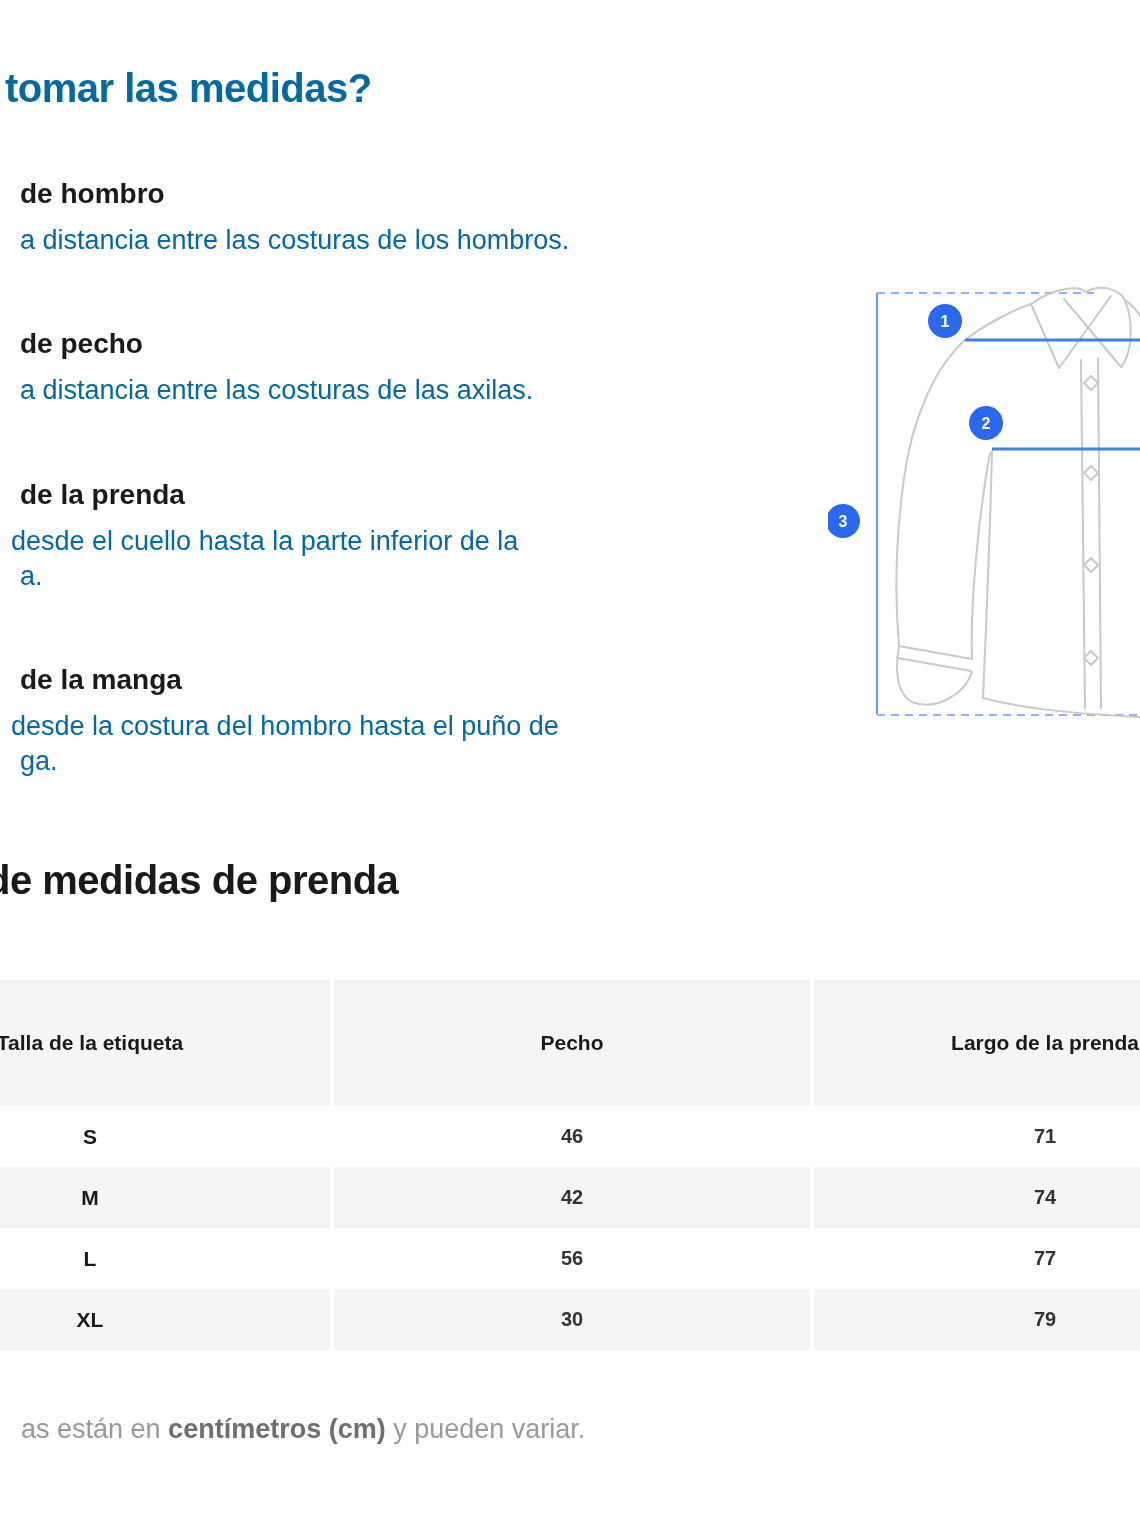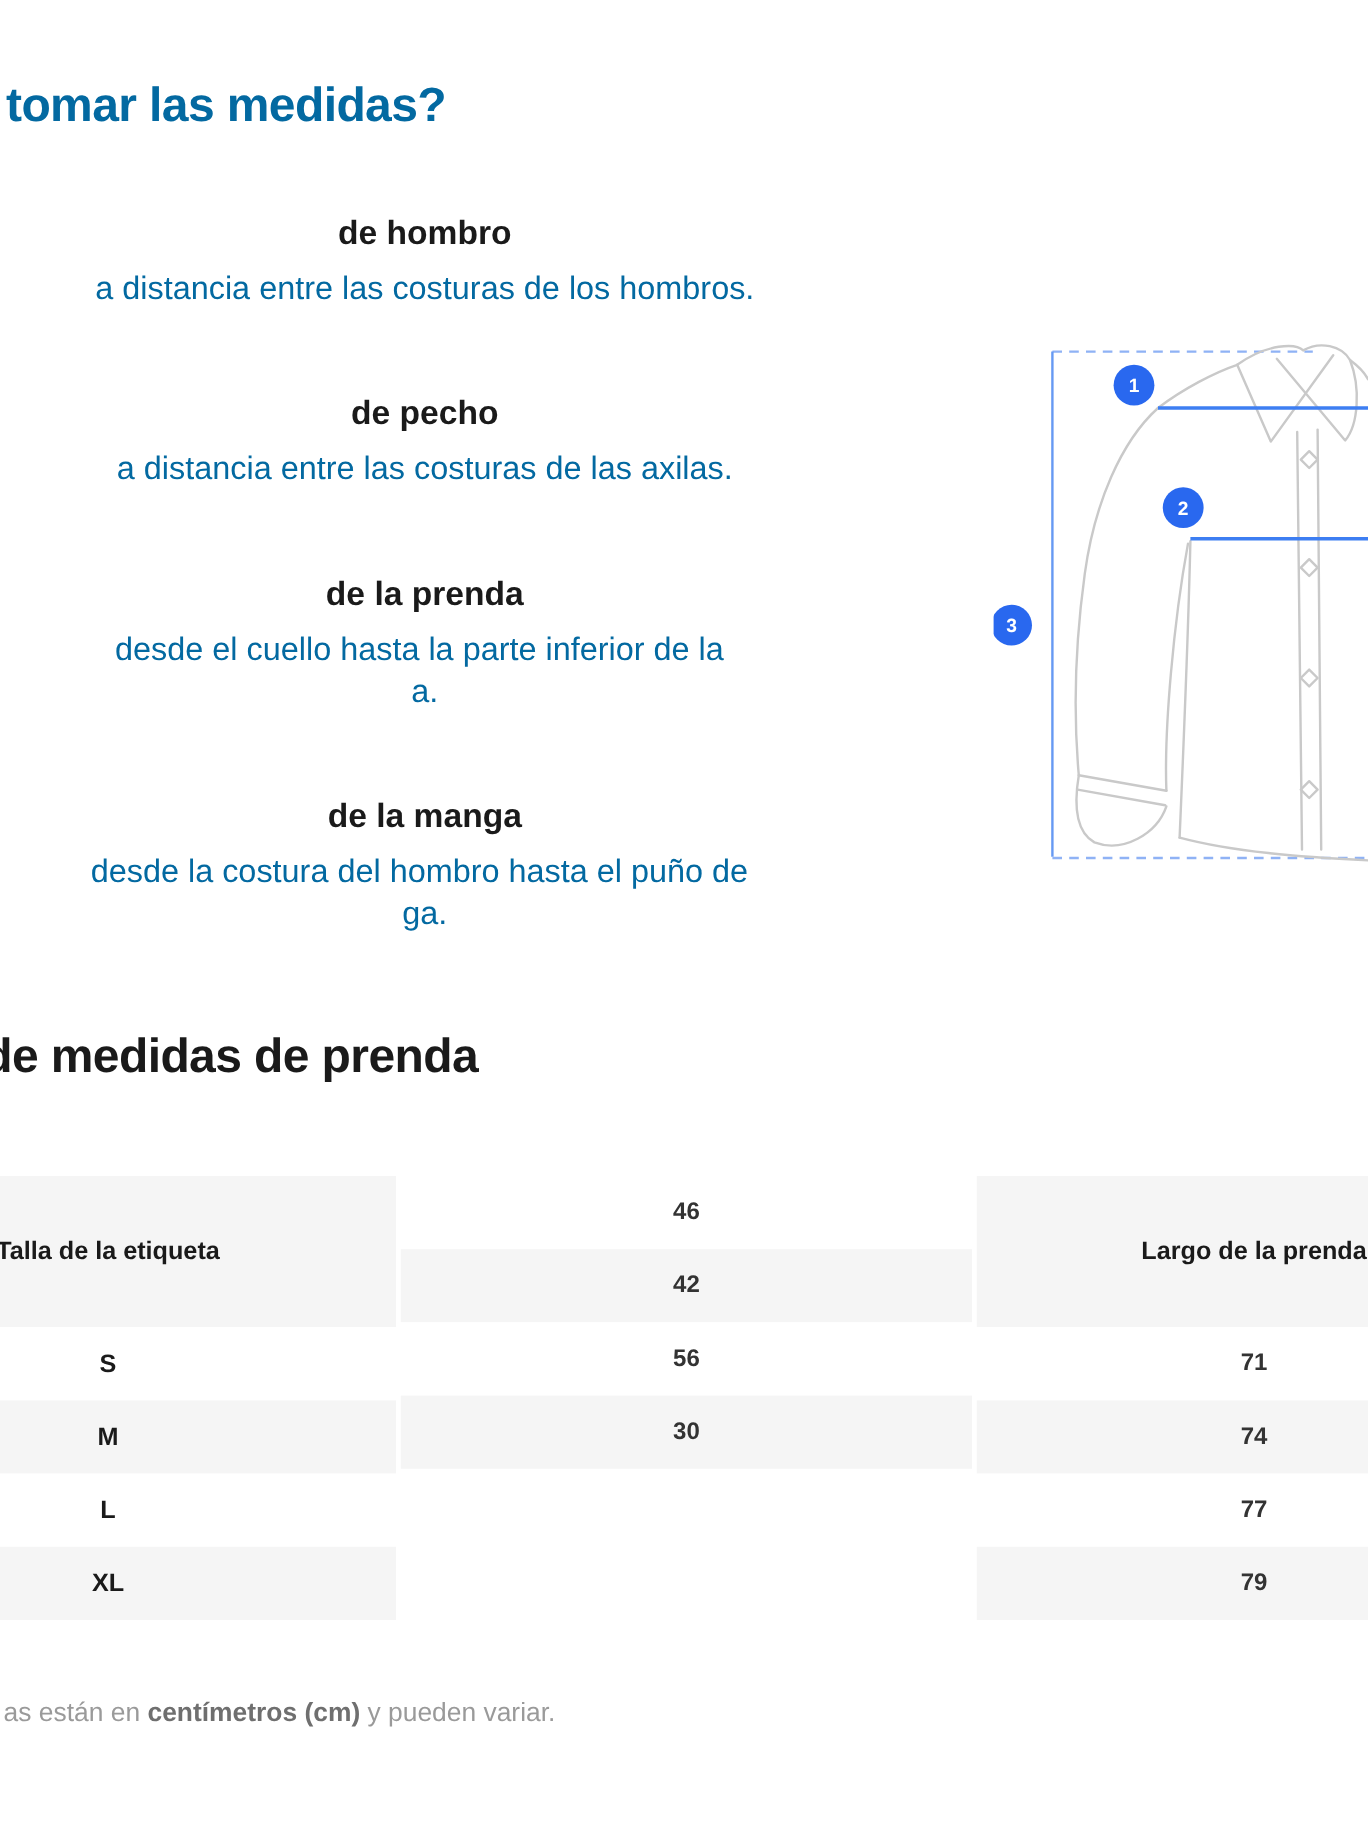--- a/index.html
+++ b/index.html
@@ -10,21 +10,21 @@
     background:#ffffff;
     font-family:"Liberation Sans", sans-serif;
     color:#1a1a1a;
   }
   
   .page-title{
     position:absolute;left:5px;top:66px;
     font-size:40px;font-weight:700;letter-spacing:-0.5px;color:#0369a1;
     white-space:nowrap;
   }
-  .section{position:absolute;left:4px;width:700px;text-align:center;}
+  .section{position:absolute;left:20px;width:700px;}
   .section .hd{font-size:28px;font-weight:700;color:#1a1a1a;margin:0 0 13px 0;white-space:nowrap;}
   .section .bd{font-size:27px;color:#0369a1;line-height:35px;white-space:nowrap;}
   .cut-d{margin-left:-9px;}          
   .s1{top:178px}.s2{top:328px}.s3{top:479px}.s4{top:664px}
   .table-title{
     position:absolute;left:0;top:858px;
     font-size:40px;font-weight:700;letter-spacing:-0.5px;color:#1a1a1a;
     white-space:nowrap;margin-left:-14px;
   }
   
@@ -46,22 +46,22 @@
   }
   .tcell{
     height:61px;display:flex;align-items:center;justify-content:center;
     font-size:20px;color:#333333;font-weight:bold;
   }
   .tcell.lab{font-weight:700;color:#1a1a1a;font-size:21px;}
   .tcell.odd{background:#f5f5f5;}
   .tcell.even{background:#ffffff;}
   
   .footer-note{
-    position:absolute;left:3px;top:1414px;
-    font-size:22px;color:#9a9a9a;white-space:nowrap;
+    position:absolute;left:21px;top:1414px;
+    font-size:27px;color:#9a9a9a;white-space:nowrap;
   }
   .footer-note .bold{font-weight:700;color:#6f6f6f;}
 </style>
 </head>
 <body>
 
 <div class="page">
 
   <div class="page-title">tomar las medidas?</div>
 
@@ -144,20 +144,21 @@
 
   <div class="size-table">
     <div class="col col-label">
       <div class="thcell">Talla de la etiqueta</div>
       <div class="tcell lab even">S</div>
       <div class="tcell lab odd">M</div>
       <div class="tcell lab even">L</div>
       <div class="tcell lab odd">XL</div>
     </div>
     <div class="col col-pecho">
+      <div class="thcell">Pecho</div>
       <div class="tcell even">46</div>
       <div class="tcell odd">42</div>
       <div class="tcell even">56</div>
       <div class="tcell odd">30</div>
     </div>
     <div class="col col-largo">
       <div class="thcell">Largo de la prenda</div>
       <div class="tcell even">71</div>
       <div class="tcell odd">74</div>
       <div class="tcell even">77</div>

